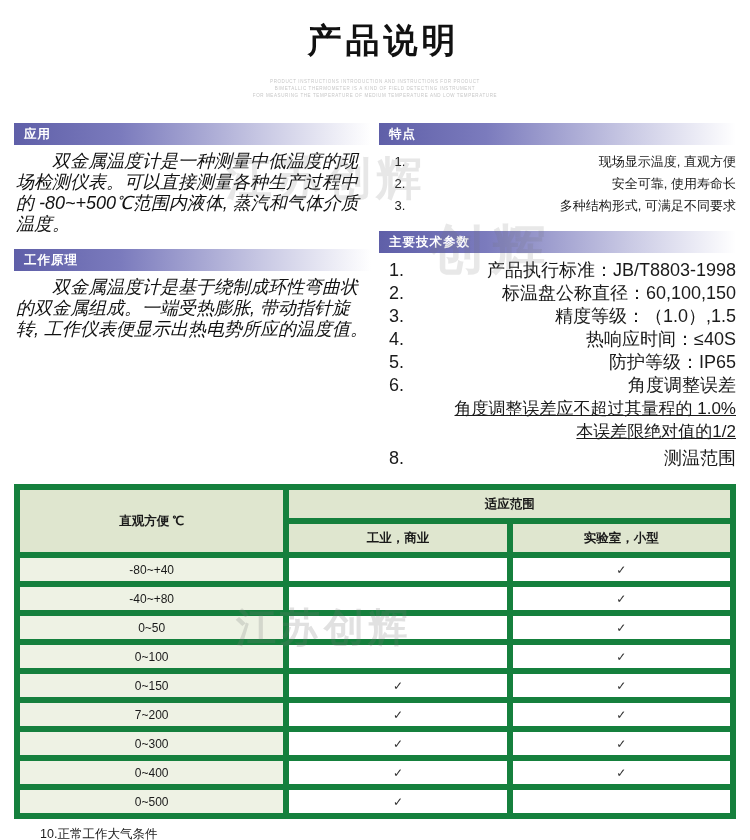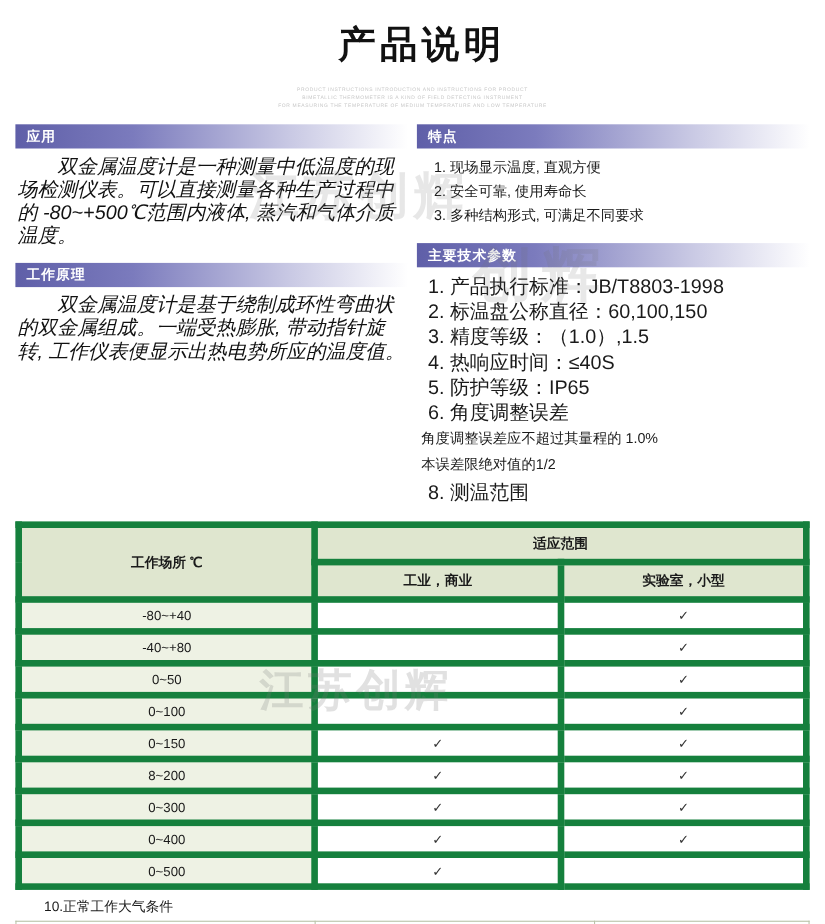--- a/index.html
+++ b/index.html
@@ -37,25 +37,25 @@
     letter-spacing: 0.6px;
     color: #c7c7c7;
     text-align: center;
   }
   .title-sub div { white-space: nowrap; }
 
   
   .columns {
     display: flex;
     padding: 0 14px;
-    margin-top: 14px;
+    margin-top: 24px;
     box-sizing: border-box;
   }
   .col-left { width: 360px; }
-  .col-right { width: 360px; margin-left: 8px; }
+  .col-right { width: 360px; margin-left: 8px; text-align: right; }
 
   
   .sec-head {
     position: relative;
     height: 22px;
     background: linear-gradient(to right, #5f5fa8 0%, #7b7bbd 30%, #c9c9e4 70%, #ffffff 100%);
     display: flex;
     align-items: center;
     margin-bottom: 6px;
   }
@@ -84,23 +84,24 @@
   }
   ol.feat li { margin-bottom: 1px; }
   ol.spec {
     margin: 4px 0 0 0;
     padding-left: 30px;
     font-size: 18px;
     line-height: 23px;
   }
   ol.spec li { margin-bottom: 0px; }
   .spec-note {
-    font-size: 13px;
+    font-size: 17px;
     line-height: 23px;
     margin-left: 4px;
+    text-decoration: underline;
   }
 
   
   .table-block { padding: 0 14px; margin-top: 14px; }
   table.grid {
     border-collapse: collapse;
     width: 722px;
     font-size: 12px;
   }
   table.grid td, table.grid th {
@@ -216,21 +217,21 @@
     <ol class="spec" start="8">
       <li>测温范围</li>
     </ol>
   </div>
 </div>
 
 <div class="table-block">
   <table class="grid">
     <tbody id="range-table-body">
         <tr>
-          <th rowspan="2" style="width:272px">工作场所 ℃</th>
+          <th rowspan="2" style="width:272px">直观方便 ℃</th>
           <th colspan="2">适应范围</th>
         </tr>
         <tr>
           <th style="width:225px">工业，商业</th>
           <th style="width:225px">实验室，小型</th>
         </tr>
         <tr>
           <td class="range-cell">-80~+40</td>
           <td class="blank-cell"></td>
           <td class="blank-cell"><span class="chk">✓</span></td>
@@ -249,21 +250,21 @@
           <td class="range-cell">0~100</td>
           <td class="blank-cell"></td>
           <td class="blank-cell"><span class="chk">✓</span></td>
         </tr>
         <tr>
           <td class="range-cell">0~150</td>
           <td class="blank-cell"><span class="chk">✓</span></td>
           <td class="blank-cell"><span class="chk">✓</span></td>
         </tr>
         <tr>
-          <td class="range-cell">8~200</td>
+          <td class="range-cell">7~200</td>
           <td class="blank-cell"><span class="chk">✓</span></td>
           <td class="blank-cell"><span class="chk">✓</span></td>
         </tr>
         <tr>
           <td class="range-cell">0~300</td>
           <td class="blank-cell"><span class="chk">✓</span></td>
           <td class="blank-cell"><span class="chk">✓</span></td>
         </tr>
         <tr>
           <td class="range-cell">0~400</td>

